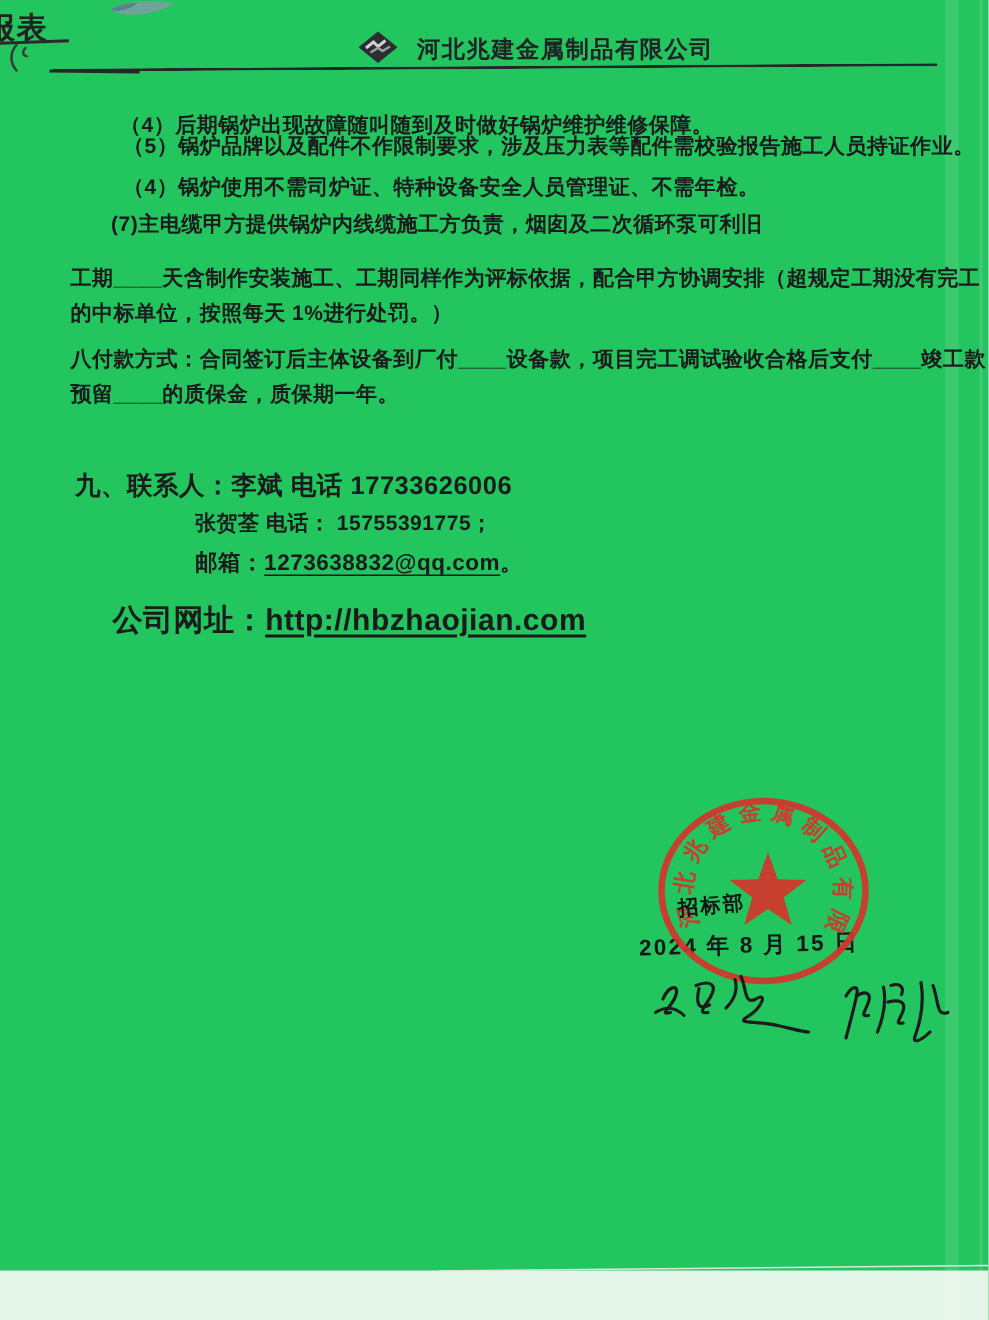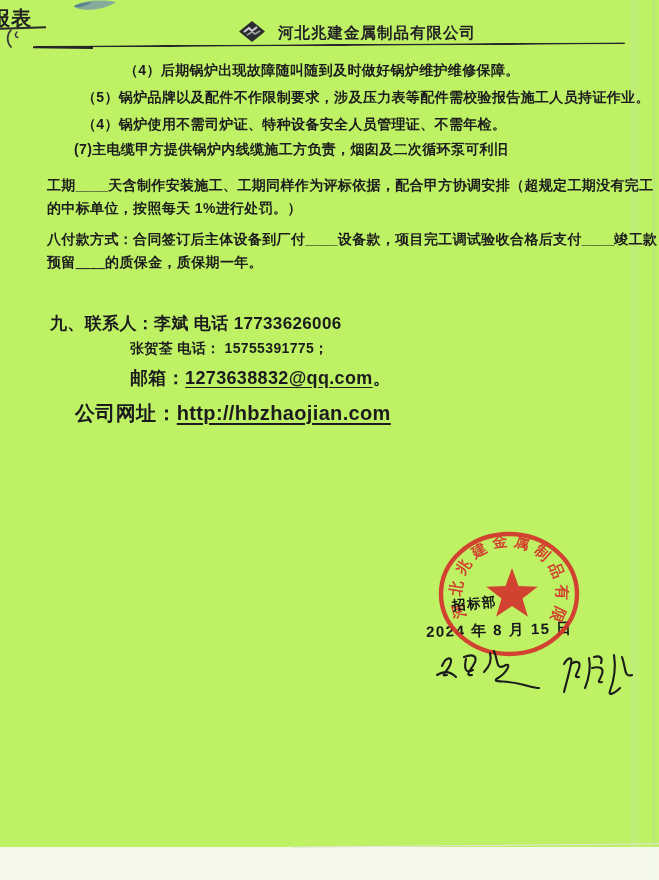--- a/index.html
+++ b/index.html
@@ -1,19 +1,19 @@
 <!DOCTYPE html>
 <html><head>
 <meta charset="utf-8">
 <style>
   html,body{margin:0;padding:0;background:#e9e9e7;}
   .page{
     position:relative;
     width:659px;height:880px;
-    background:#bef264;
+    background:#22c55e;
     overflow:hidden;
     font-family:"Liberation Sans","DejaVu Sans",sans-serif;
     color:#1c1c1e;
   }
   .abs{position:absolute;white-space:nowrap;}
   
   .company-name{top:23px;left:278px;font-size:15.5px;font-weight:700;letter-spacing:1px;color:#232326;}
   .header-rule{top:44px;left:35px;width:590px;height:0;border-top:2.2px solid #26262a;transform:rotate(-0.35deg);border-radius:2px;}
   .header-rule:after{content:"";position:absolute;left:-2px;top:-1px;width:60px;height:0;border-top:2.5px solid #26262a;transform:rotate(1deg);}
   
@@ -58,34 +58,34 @@
   </svg>
 
   <svg class="abs" style="top:21px;left:239px;" width="26" height="21" viewBox="0 0 26 21">
     <polygon points="0,10.5 13,0 26,10.5 13,21" fill="#2c2c31"></polygon>
     <polyline points="5,11 10,7 13,10 18,6" stroke="#cfd2d4" stroke-width="2" fill="none"></polyline>
     <polyline points="8,14 13,11 16,13 21,10" stroke="#9aa0a4" stroke-width="1.6" fill="none"></polyline>
   </svg>
   <div class="abs company-name">河北兆建金属制品有限公司</div>
   <div class="abs header-rule"></div>
 
-  <div class="abs bodyline" style="top:62px;left:80px;margin-left:44px;">（4）后期锅炉出现故障随叫随到及时做好锅炉维护维修保障。</div>
+  <div class="abs bodyline" style="top:75px;left:80px;">（4）后期锅炉出现故障随叫随到及时做好锅炉维护维修保障。</div>
   <div class="abs bodyline" style="top:89px;left:82px;text-align:right;">（5）锅炉品牌以及配件不作限制要求，涉及压力表等配件需校验报告施工人员持证作业。</div>
   <div class="abs bodyline" style="top:116px;left:82px;">（4）锅炉使用不需司炉证、特种设备安全人员管理证、不需年检。</div>
   <div class="abs bodyline" style="top:141px;left:74px;">(7)主电缆甲方提供锅炉内线缆施工方负责，烟囱及二次循环泵可利旧</div>
 
   <div class="abs bodyline" style="top:177px;left:47px;">工期____天含制作安装施工、工期同样作为评标依据，配合甲方协调安排（超规定工期没有完工</div>
   <div class="abs bodyline" style="top:200px;left:47px;">的中标单位，按照每天 1%进行处罚。）</div>
 
   <div class="abs bodyline" style="top:231px;left:47px;">八付款方式：合同签订后主体设备到厂付____设备款，项目完工调试验收合格后支付____竣工款；</div>
-  <div class="abs bodyline" style="top:254px;left:47px;font-family:Liberation Serif, serif;">预留____的质保金，质保期一年。</div>
+  <div class="abs bodyline" style="top:254px;left:47px;">预留____的质保金，质保期一年。</div>
 
   <div class="abs bodyline" style="top:312px;left:50px;font-size:17px;">九、联系人：李斌  电话 17733626006</div>
   <div class="abs bodyline" style="top:340px;left:130px;font-size:14px;">张贺荃  电话： 15755391775；</div>
-  <div class="abs bodyline" style="top:366px;left:130px;font-size:18px;">
+  <div class="abs bodyline" style="top:366px;left:130px;font-size:15px;">
     <span>邮箱：</span><span class="u">1273638832@qq.com</span><span>。</span>
   </div>
   <div class="abs bodyline" style="top:400px;left:75px;font-size:20px;">
     <span>公司网址：</span><span class="u">http://hbzhaojian.com</span>
   </div>
 
   <div class="abs dateline">2024 年 8 月 15 日</div>
 
   <svg class="abs stamp-box" viewBox="0 0 150 132" style="z-index:5;opacity:0.92;">
     <ellipse cx="73" cy="63" rx="68" ry="60" fill="none" stroke="#d4342c" stroke-width="4.4"></ellipse>

